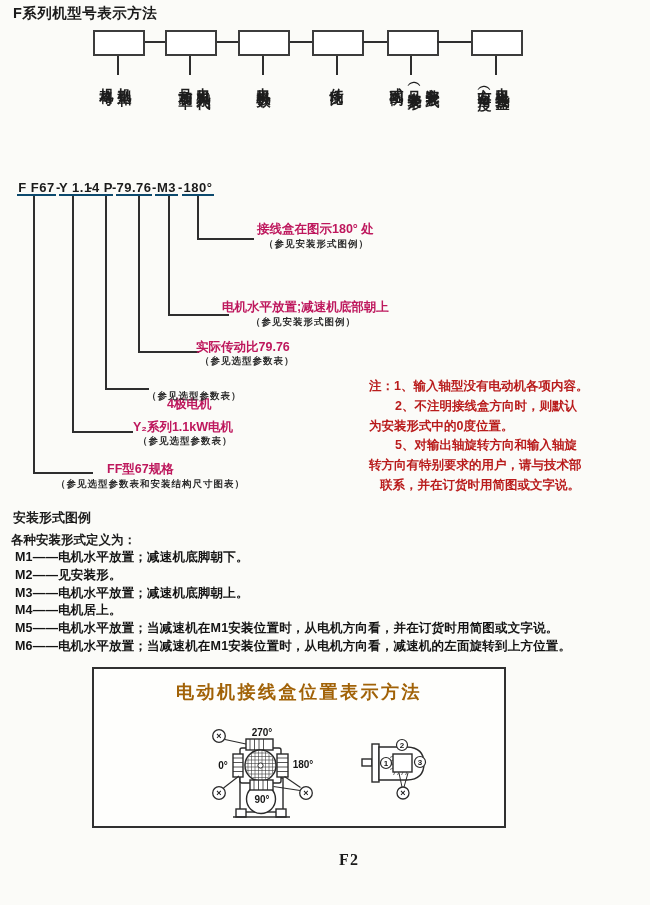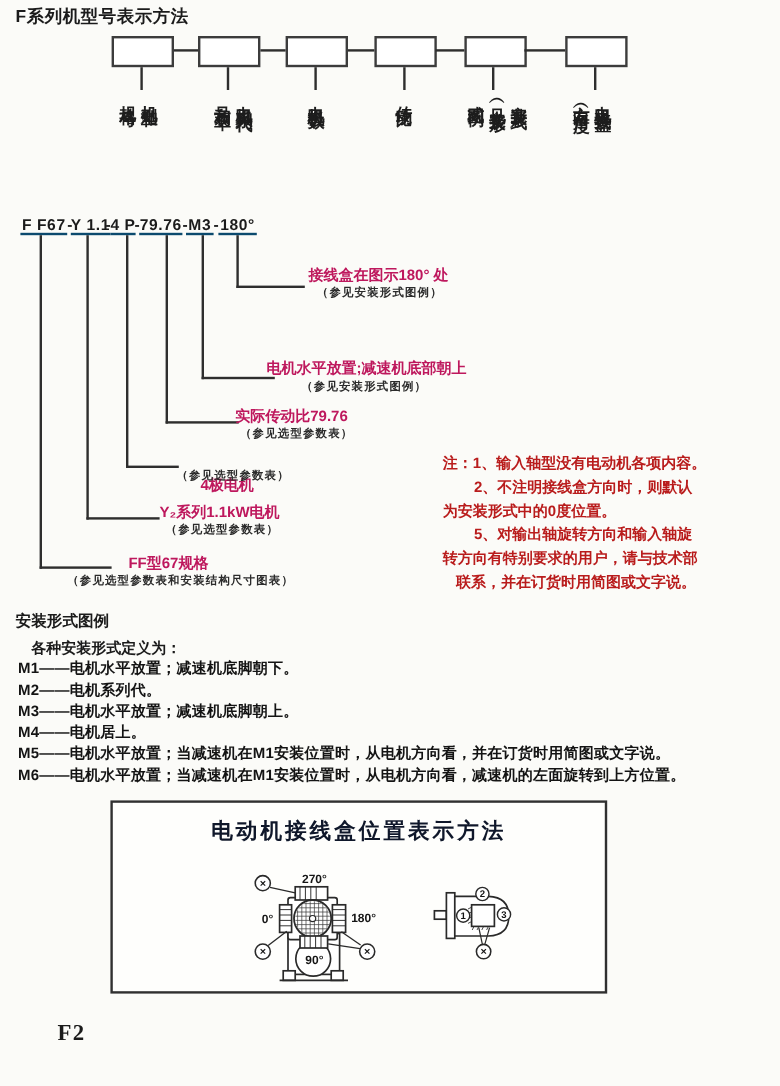--- a/index.html
+++ b/index.html
@@ -22,29 +22,29 @@
   .sep{position:absolute;top:180px;font-size:13px;font-weight:700;}
   .callout-main{position:absolute;font-size:12.5px;font-weight:700;white-space:nowrap;color:#be185d;}
   .callout-sub{position:absolute;font-size:9.5px;font-weight:600;letter-spacing:1px;white-space:nowrap;color:#2b2b2b;}
   
   .notes{position:absolute;left:369px;top:377px;width:215px;}
   .note-line{font-size:12.5px;font-weight:700;line-height:19.8px;white-space:nowrap;color:#b91c1c;}
   .ind2{padding-left:26px;}
   .ind1{padding-left:11px;}
   
   .mount-heading{position:absolute;left:13px;top:509px;font-size:13px;font-weight:800;}
-  .mount-intro{position:absolute;left:26px;top:532px;font-size:12.5px;font-weight:700;}
+  .mount-intro{position:absolute;left:11px;top:532px;font-size:12.5px;font-weight:700;}
   .mount-list{position:absolute;left:15px;top:549px;}
   .mount-item{font-size:12.5px;font-weight:700;line-height:17.8px;letter-spacing:.2px;white-space:nowrap;color:#141414;}
   
   .figure-box{position:absolute;left:92px;top:667px;width:410px;height:157px;border:2px solid #303030;background:#fefefc;}
-  .figure-title{text-align:center;margin-top:11px;font-size:18px;font-weight:800;letter-spacing:2.5px;color:#0f172a;}
+  .figure-title{text-align:center;margin-top:11px;font-size:18px;font-weight:800;letter-spacing:2.5px;color:#a16207;}
   .figure-svg{position:absolute;left:92px;top:667px;pointer-events:none;}
-  .page-num{position:absolute;left:0;right:0;top:851px;
-            font-family:"Liberation Serif",serif;font-size:19px;font-weight:600;letter-spacing:1px;padding-left:48px;}
+  .page-num{position:absolute;left:0;right:0;top:851px;text-align:center;
+            font-family:"Liberation Serif",serif;font-size:16px;font-weight:600;letter-spacing:1px;padding-left:48px;}
   svg text{font-family:"Liberation Sans",sans-serif;}
 </style>
 </head>
 <body>
 
 <div id="page">
 
   <div class="page-title">F系列机型号表示方法</div>
 
   <div class="tbox" style="left:93px"></div>
@@ -135,21 +135,21 @@
     <div class="note-line">为安装形式中的0度位置。</div>
     <div class="note-line ind2">5、对输出轴旋转方向和输入轴旋</div>
     <div class="note-line">转方向有特别要求的用户，请与技术部</div>
     <div class="note-line ind1">联系，并在订货时用简图或文字说。</div>
   </div>
 
   <div class="mount-heading">安装形式图例</div>
   <div class="mount-intro">各种安装形式定义为：</div>
   <div class="mount-list">
     <div class="mount-item">M1——电机水平放置；减速机底脚朝下。</div>
-    <div class="mount-item">M2——电机系列代。</div>
+    <div class="mount-item">M2——见安装形。</div>
     <div class="mount-item">M3——电机水平放置；减速机底脚朝上。</div>
     <div class="mount-item">M4——电机居上。</div>
     <div class="mount-item">M5——电机水平放置；当减速机在M1安装位置时，从电机方向看，并在订货时用简图或文字说。</div>
     <div class="mount-item">M6——电机水平放置；当减速机在M1安装位置时，从电机方向看，减速机的左面旋转到上方位置。</div>
   </div>
 
   <div class="figure-box">
     <div class="figure-title">电动机接线盒位置表示方法</div>
   </div>
 

